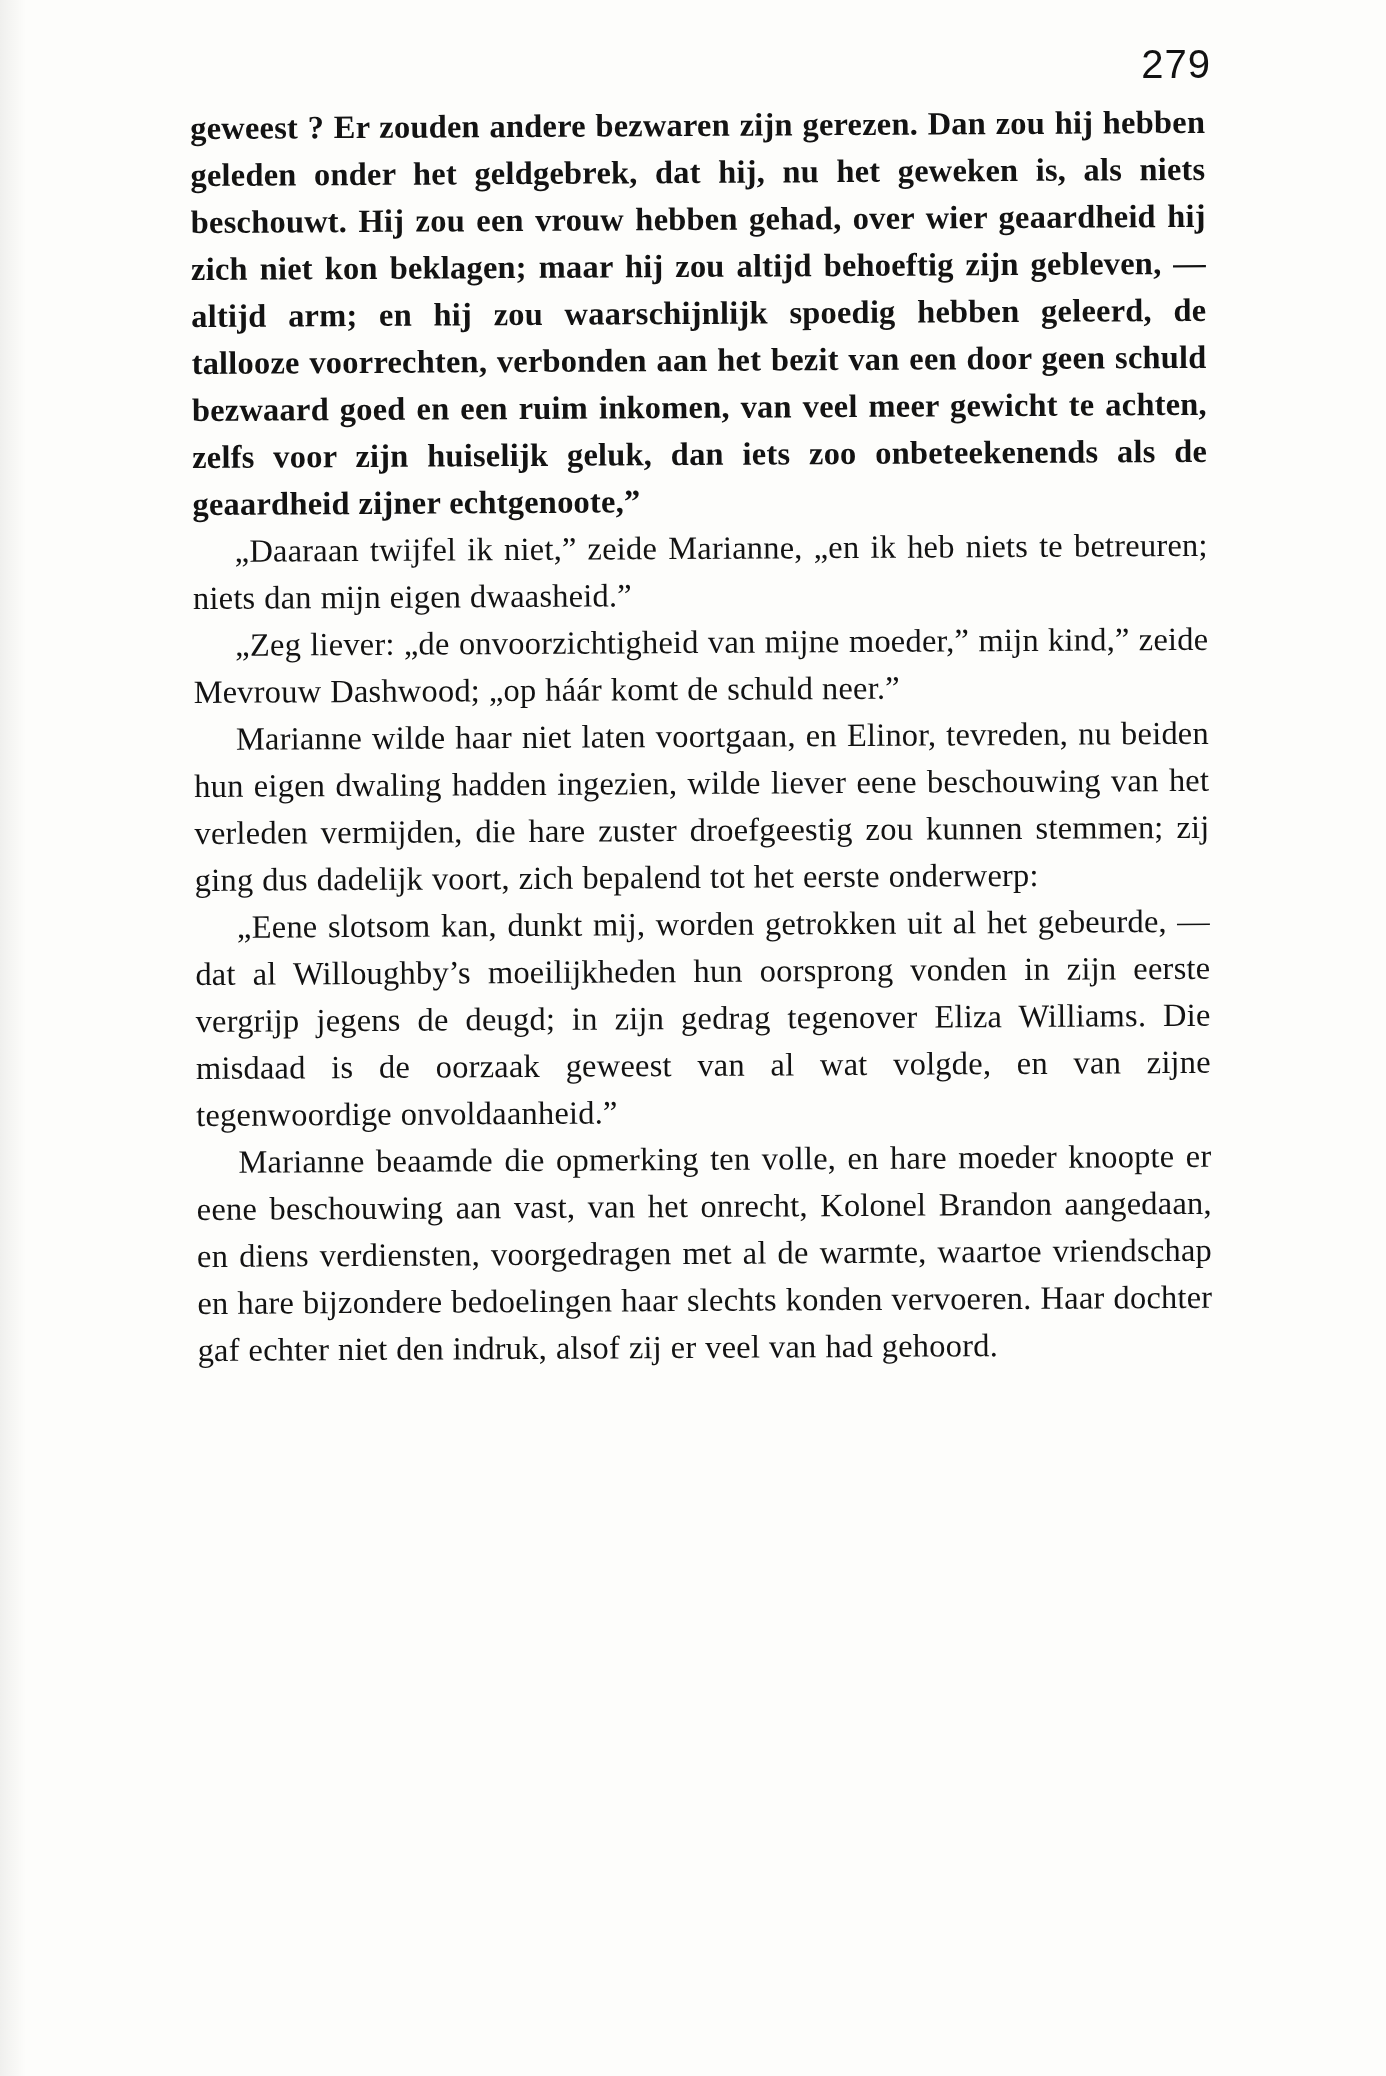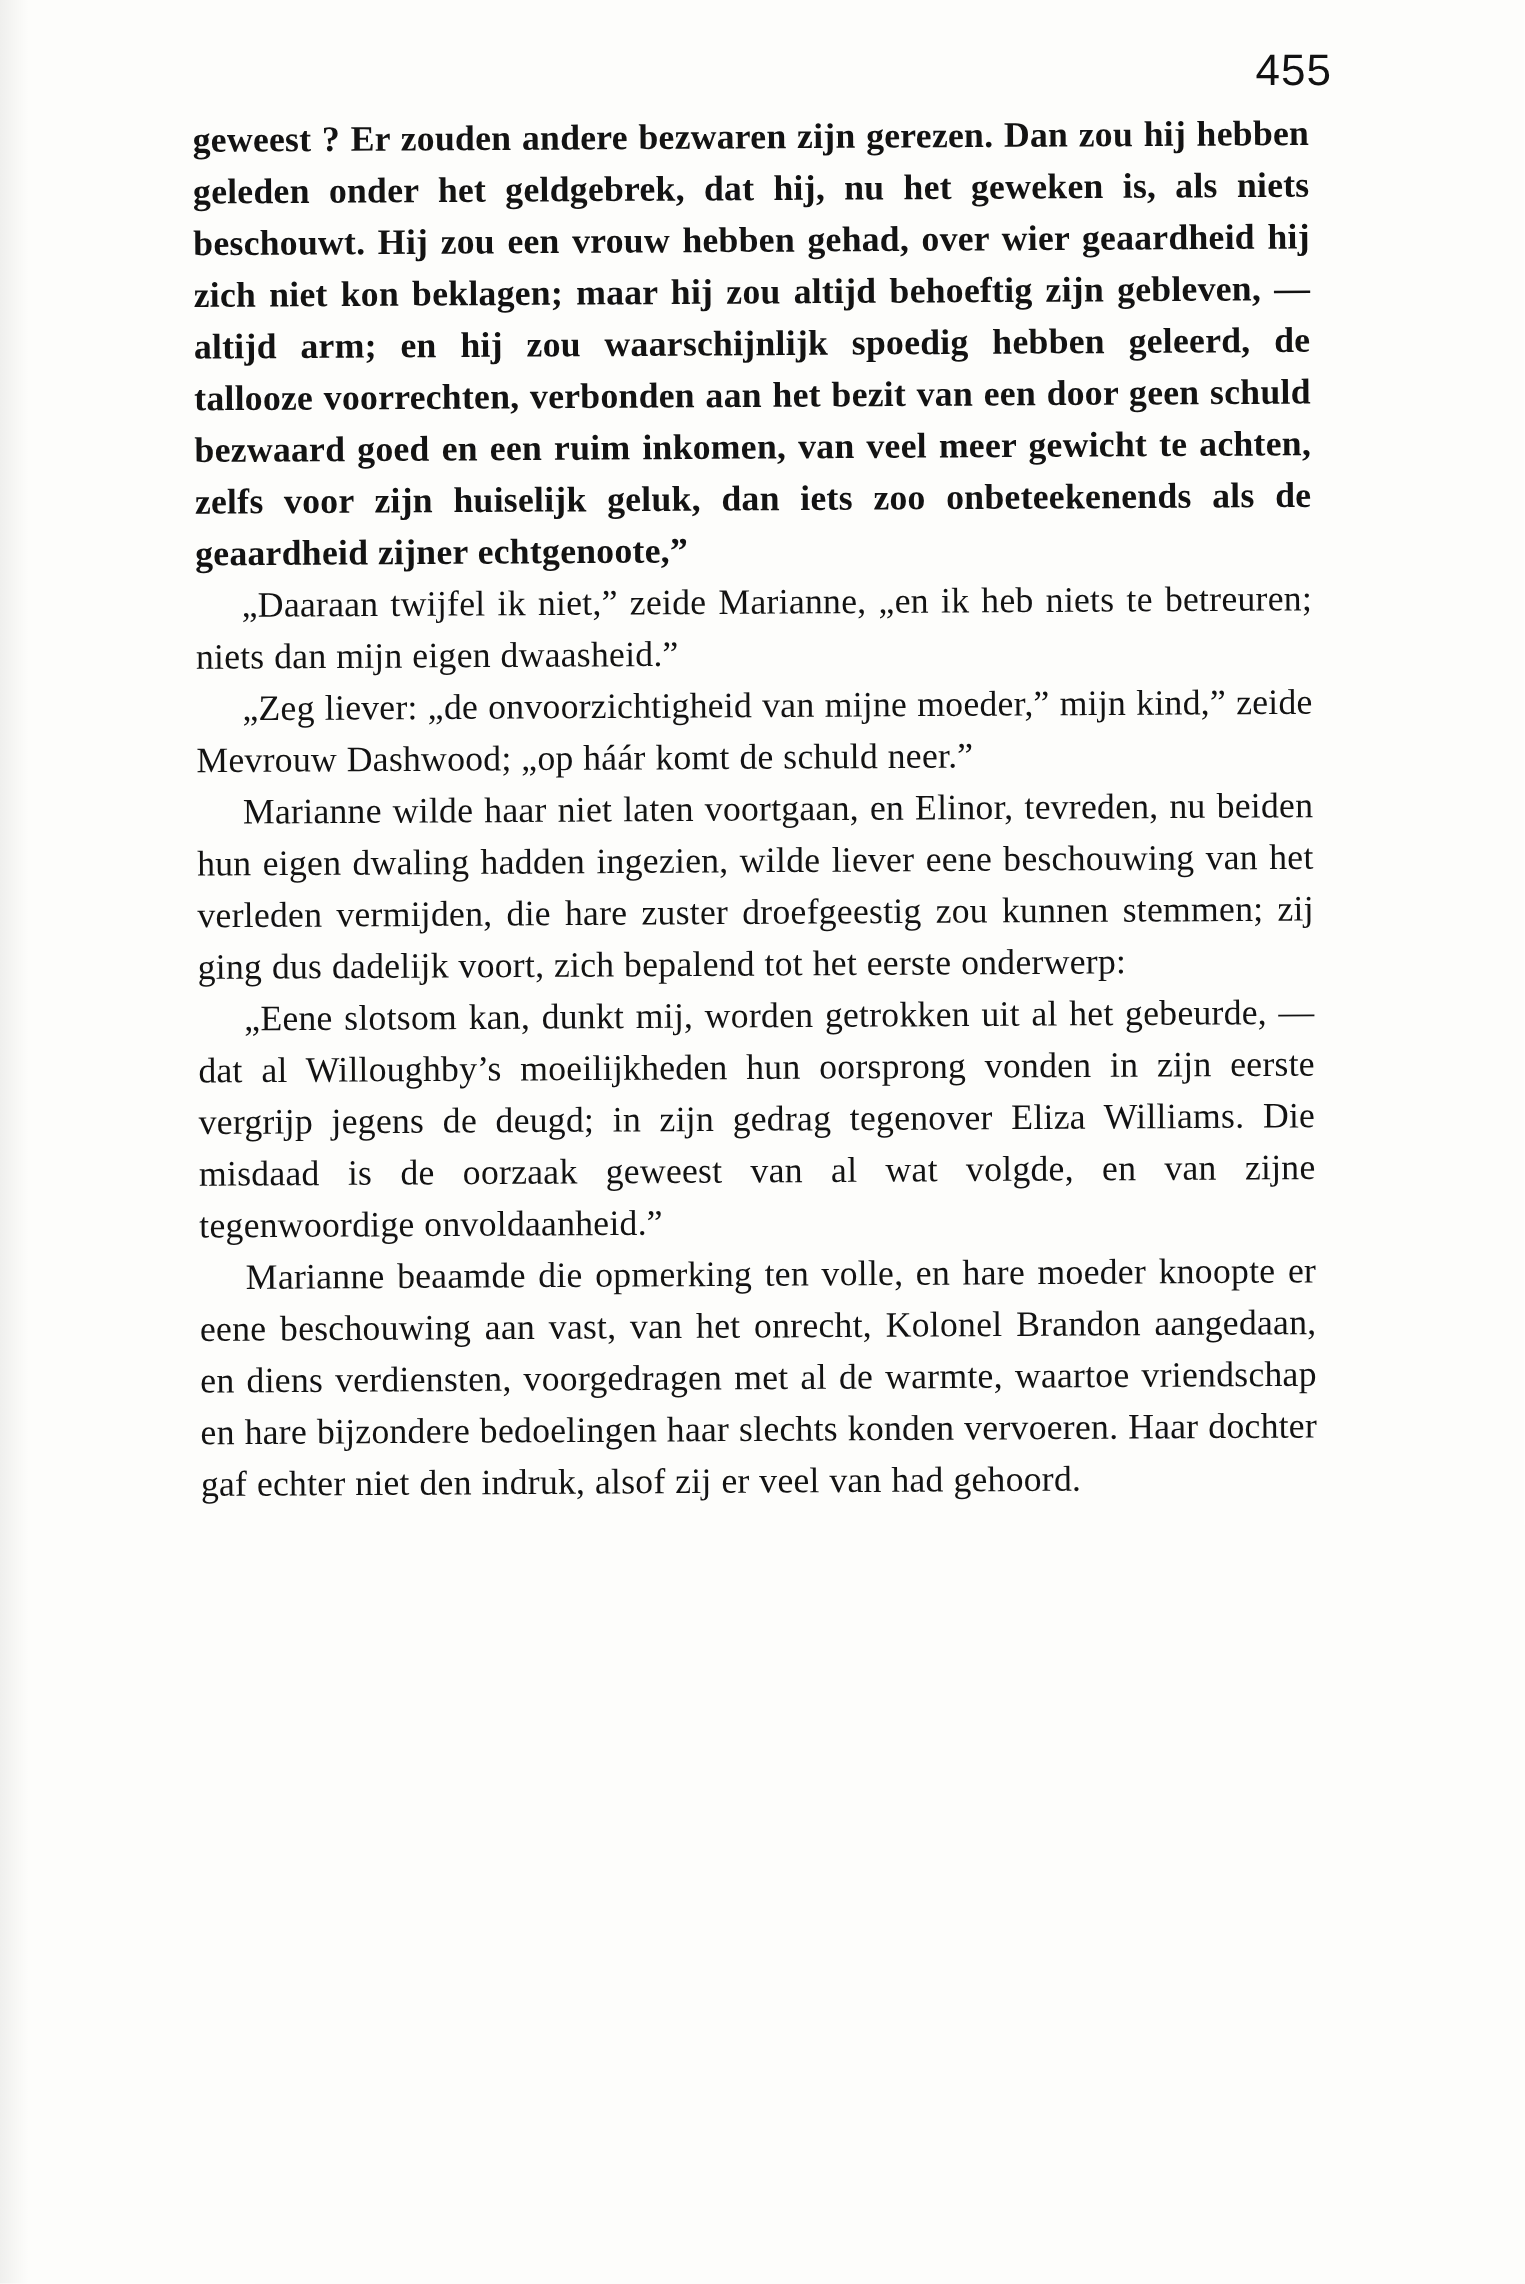--- a/index.html
+++ b/index.html
@@ -28,21 +28,21 @@
     right: 175px;
     top: 42px;
     font-size: 40px;
     letter-spacing: 1px;
     font-family: "Liberation Sans", sans-serif;
     font-weight: 400;
     color: #121212;
   }
   .text-column {
     position: absolute;
-    left: 175px;
+    left: 190px;
     top: 105px;
     width: 1015px;
   }
   .para {
     margin: 0;
     font-size: 32.5px;
     line-height: 47px;
     text-align: justify;
     text-justify: inter-word;
     letter-spacing: 0.2px;
@@ -75,21 +75,21 @@
     background: linear-gradient(to right, rgba(0,0,0,0.055), rgba(0,0,0,0));
     pointer-events: none;
   }
 </style>
 </head>
 <body>
 
 <div class="page">
   <div class="page-edge-shadow"></div>
 
-  <div class="page-number">455</div>
+  <div class="page-number">279</div>
 
   <div class="text-column">
     <div class="skew-wrap">
       <p class="para para-1 ink-heavy">geweest ? Er zouden andere bezwaren zijn gerezen. Dan zou hij hebben geleden onder het geldgebrek, dat hij, nu het geweken is, als niets beschouwt. Hij zou een vrouw hebben gehad, over wier geaardheid hij zich niet kon beklagen; maar hij zou altijd behoeftig zijn gebleven, — altijd arm; en hij zou waarschijnlijk spoedig hebben geleerd, de tallooze voorrechten, verbonden aan het bezit van een door geen schuld bezwaard goed en een ruim inkomen, van veel meer gewicht te achten, zelfs voor zijn huiselijk geluk, dan iets zoo onbeteekenends als de geaardheid zijner echtgenoote,”</p>
       <p class="para indent">„Daaraan twijfel ik niet,” zeide Marianne, „en ik heb niets te betreuren; niets dan mijn eigen dwaasheid.”</p>
       <p class="para indent">„Zeg liever: „de onvoorzichtigheid van mijne moeder,” mijn kind,” zeide Mevrouw Dashwood; „op háár komt de schuld neer.”</p>
       <p class="para indent">Marianne wilde haar niet laten voortgaan, en Elinor, tevreden, nu beiden hun eigen dwaling hadden ingezien, wilde liever eene beschouwing van het verleden vermijden, die hare zuster droefgeestig zou kunnen stemmen; zij ging dus dadelijk voort, zich bepalend tot het eerste onderwerp:</p>
       <p class="para indent">„Eene slotsom kan, dunkt mij, worden getrokken uit al het gebeurde, — dat al Willoughby’s moeilijkheden hun oorsprong vonden in zijn eerste vergrijp jegens de deugd; in zijn gedrag tegenover Eliza Williams. Die misdaad is de oorzaak geweest van al wat volgde, en van zijne tegenwoordige onvoldaanheid.”</p>
       <p class="para indent">Marianne beaamde die opmerking ten volle, en hare moeder knoopte er eene beschouwing aan vast, van het onrecht, Kolonel Brandon aangedaan, en diens verdiensten, voorgedragen met al de warmte, waartoe vriendschap en hare bijzondere bedoelingen haar slechts konden vervoeren. Haar dochter gaf echter niet den indruk, alsof zij er veel van had gehoord.</p>
     </div>

